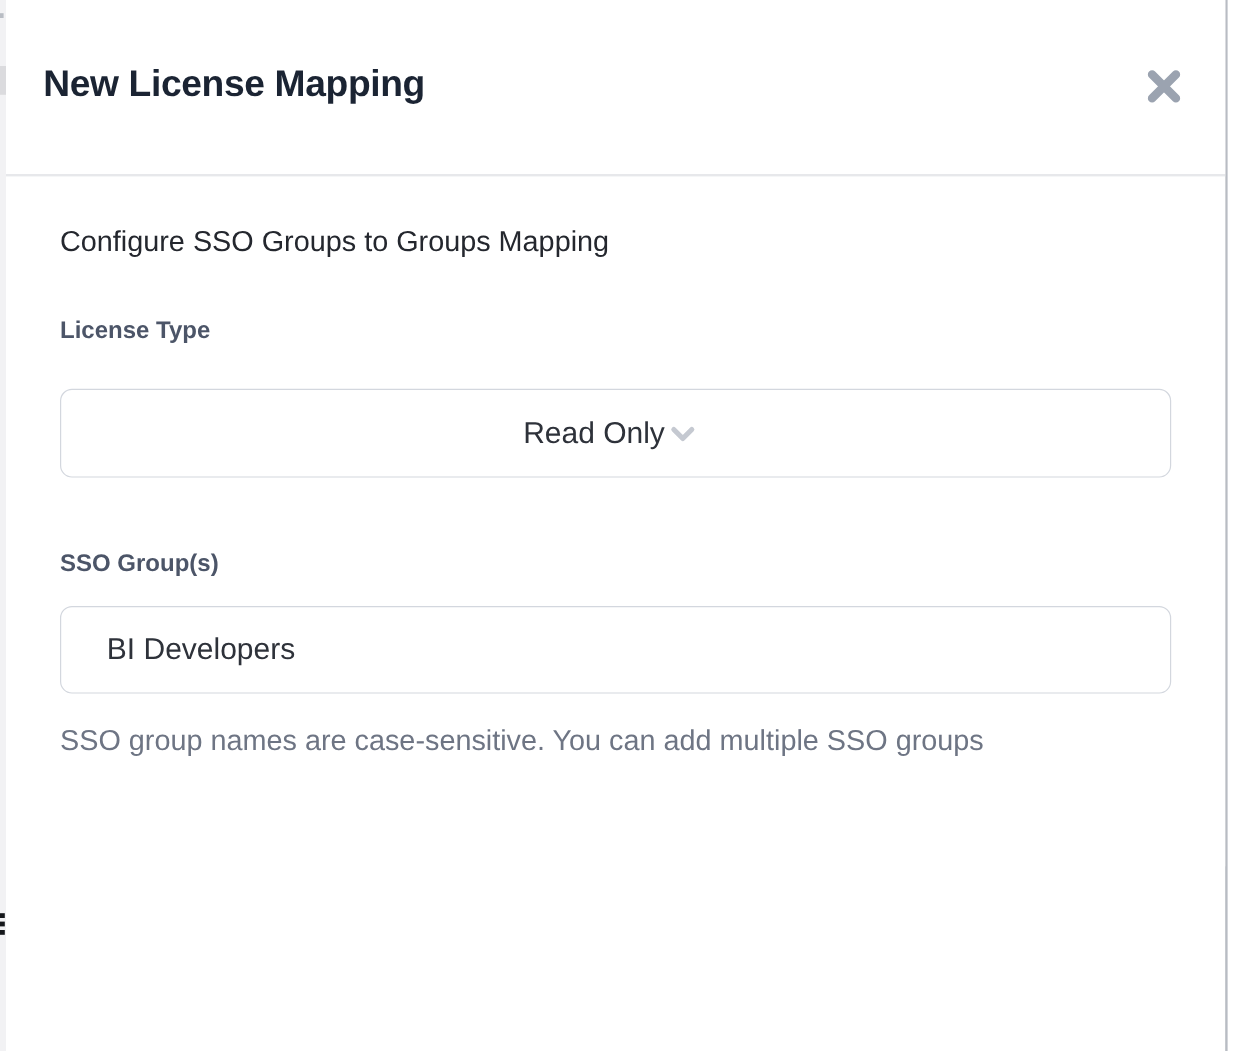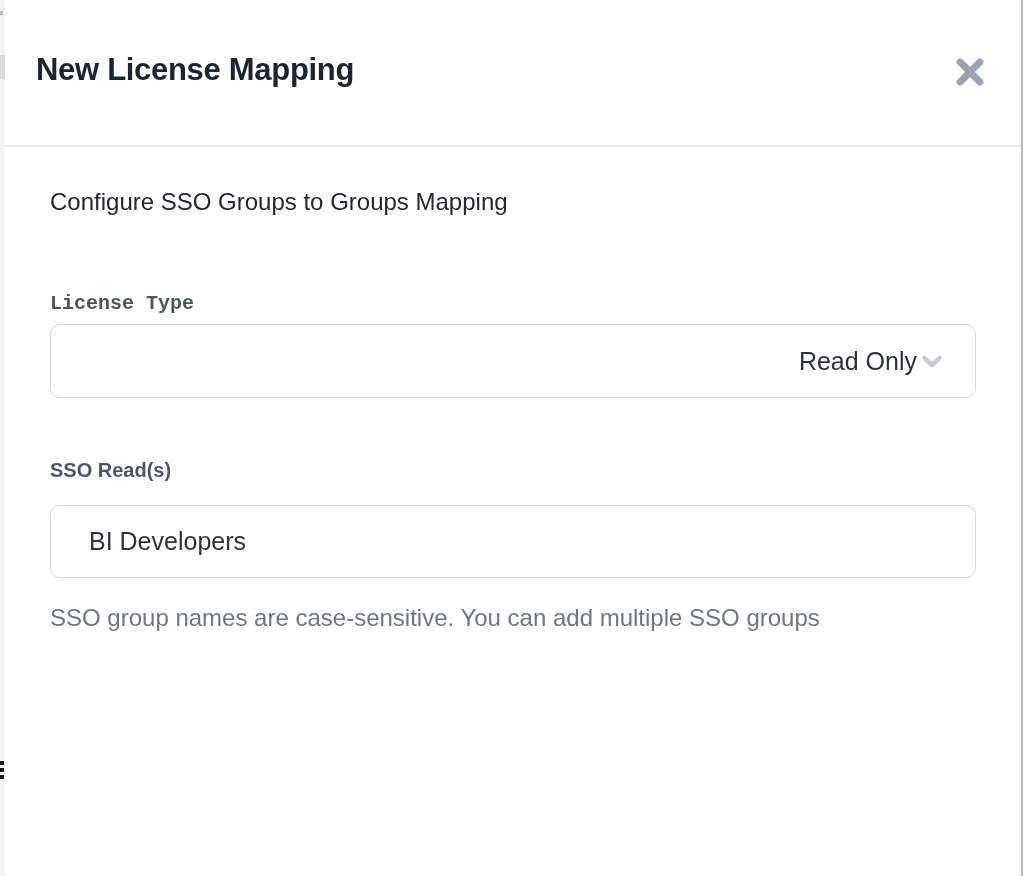--- a/index.html
+++ b/index.html
@@ -67,33 +67,33 @@
   .modal-body { position: absolute; left: 0; top: 147px; width: 1016px; }
   .subtitle {
     position: absolute; left: 45px; top: 37px;
     font-size: 24px; color: #24272e; line-height: 36px; white-space: nowrap;
   }
   .field-label {
     position: absolute; left: 45px;
     font-size: 20px; font-weight: 700; color: #4c5568;
     line-height: 26px; white-space: nowrap;
   }
-  .label-license { top: 144px; font-family: Liberation Mono, monospace; }
+  .label-license { top: 116px; }
   .label-sso { top: 310px; }
 
   .control {
     position: absolute; left: 45px; width: 926px;
     background: #ffffff;
     border: 1px solid #d3d7de; border-radius: 10px;
     display: flex; align-items: center;
     padding: 0 22px;
     font-family: "Liberation Sans", sans-serif;
     font-size: 25px; color: #2e323a;
   }
-  .select-control { top: 177px; height: 74px; cursor: pointer; justify-content: flex-end; }
+  .select-control { top: 177px; height: 74px; cursor: pointer; justify-content: center; }
   .select-value { white-space: nowrap; }
   .text-input { top: 358px; height: 73px; outline: none; padding-left: 38px; }
 
   .chevron-icon { width: 30px; height: 30px; margin-right: 6px; flex: 0 0 auto; }
   .help-text {
     position: absolute; left: 45px; top: 451px;
     font-size: 24px; color: #6e7584; line-height: 39px;
   }
   .help-line { display: block; white-space: nowrap; }
 </style>
@@ -136,21 +136,21 @@
 
       <div class="control select-control" role="combobox" aria-expanded="false">
         <span class="select-value">Read Only</span>
         <span class="chevron-icon">
           <svg width="30" height="30" viewBox="0 0 24 24" fill="none">
             <polyline points="6,9.5 12,15.5 18,9.5" stroke="#c5c9d1" stroke-width="3.4" stroke-linecap="round" stroke-linejoin="round"></polyline>
           </svg>
         </span>
       </div>
 
-      <div class="field-label label-sso">SSO Read(s)</div>
+      <div class="field-label label-sso">SSO Group(s)</div>
 
       <input class="control text-input" type="text" value="BI Developers" style="">
 
       <div class="help-text">
         <span class="help-line">SSO group names are case-sensitive. You can add multiple SSO groups</span>
       </div>
 
     </div>
   </div>
 </div>

